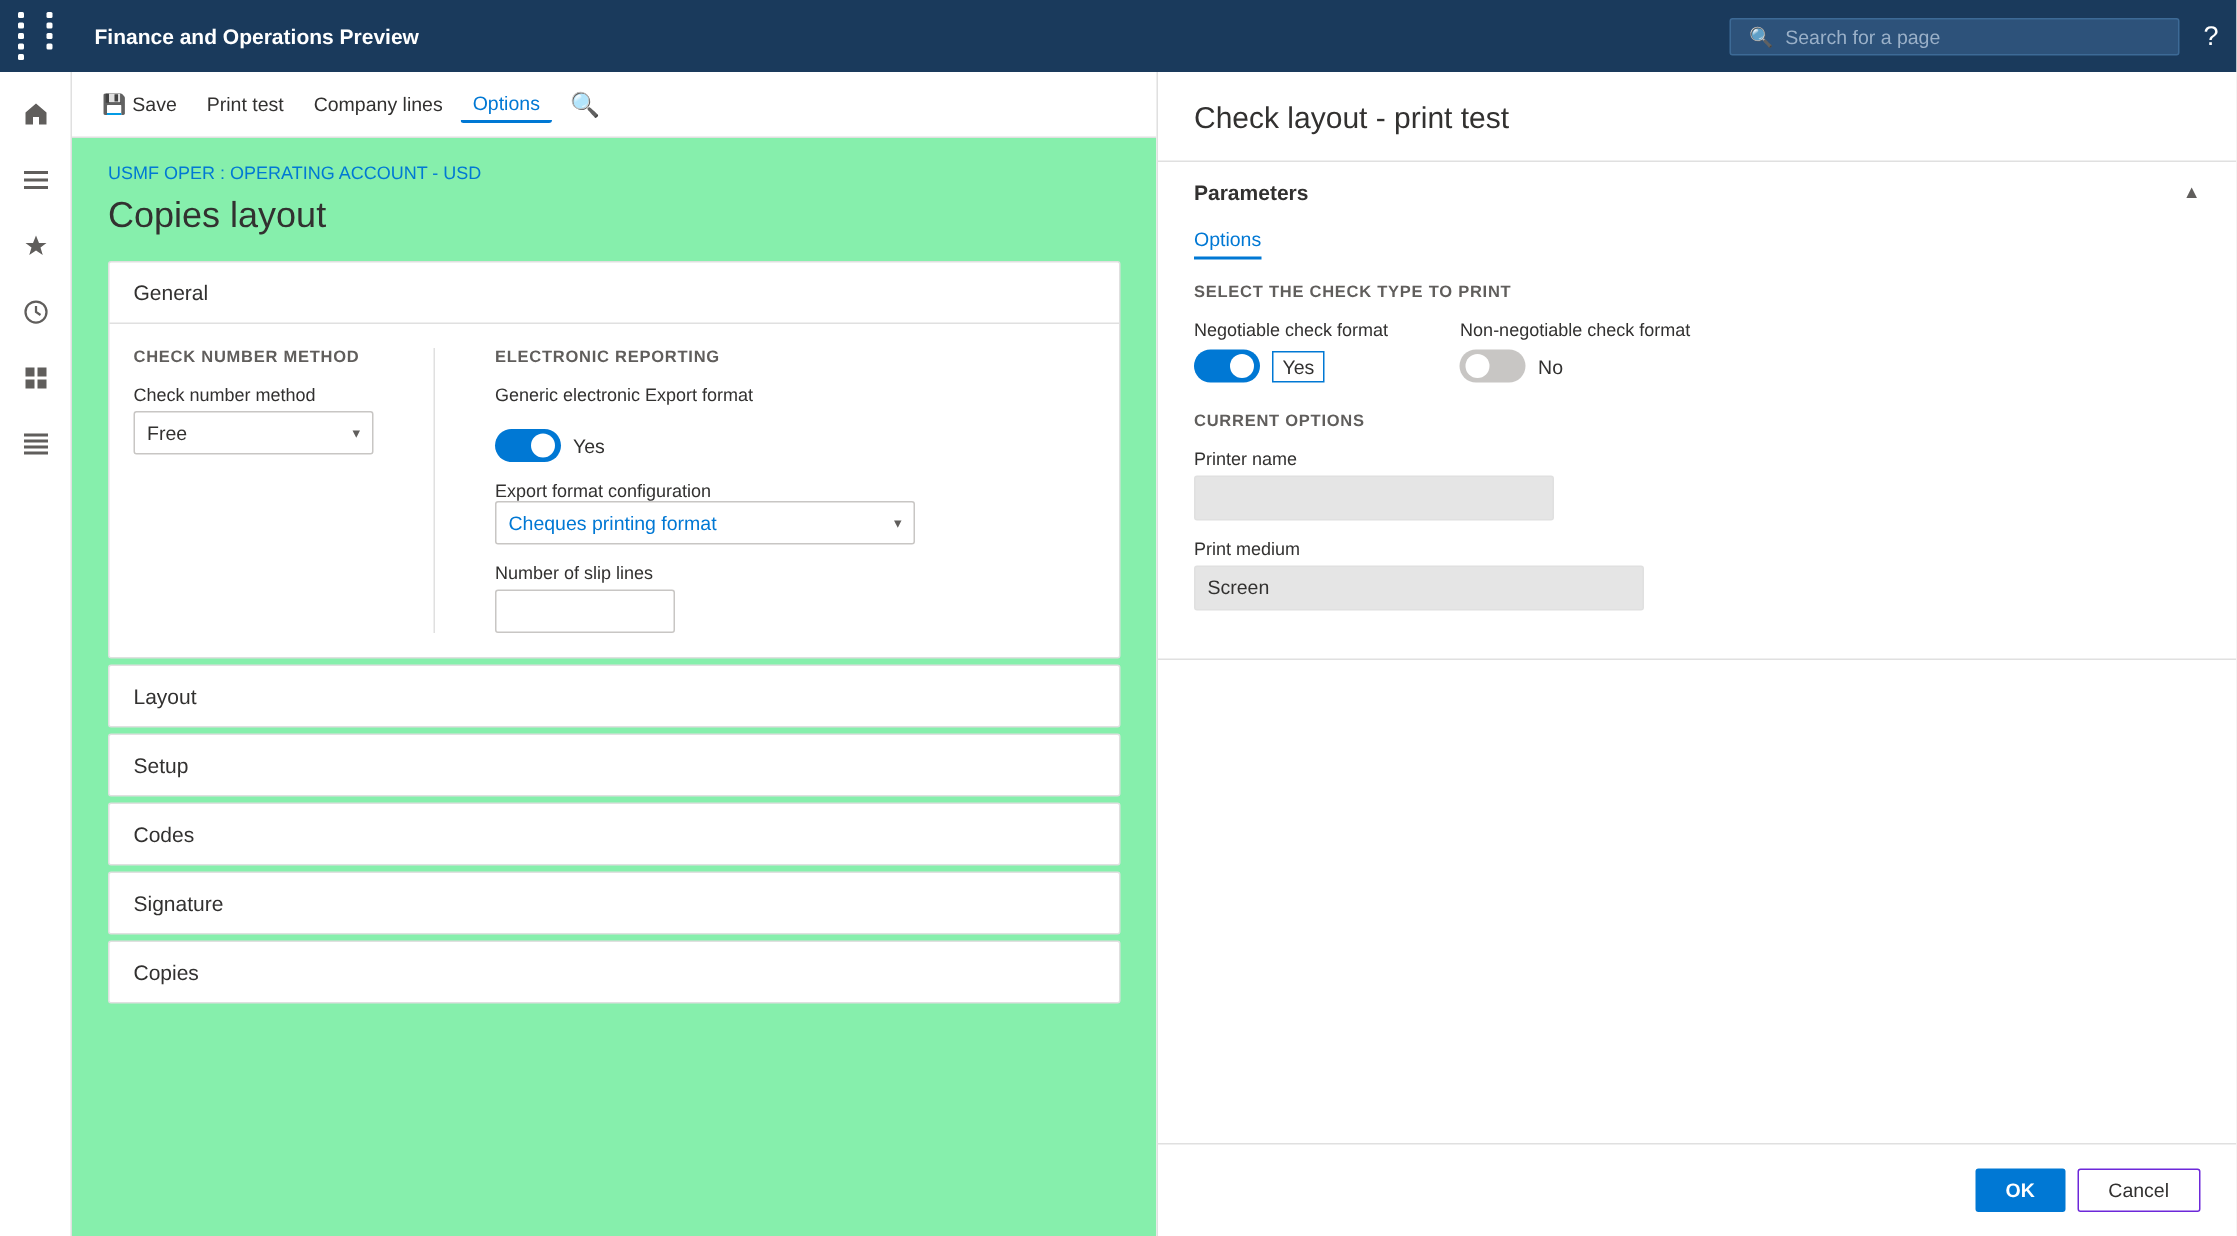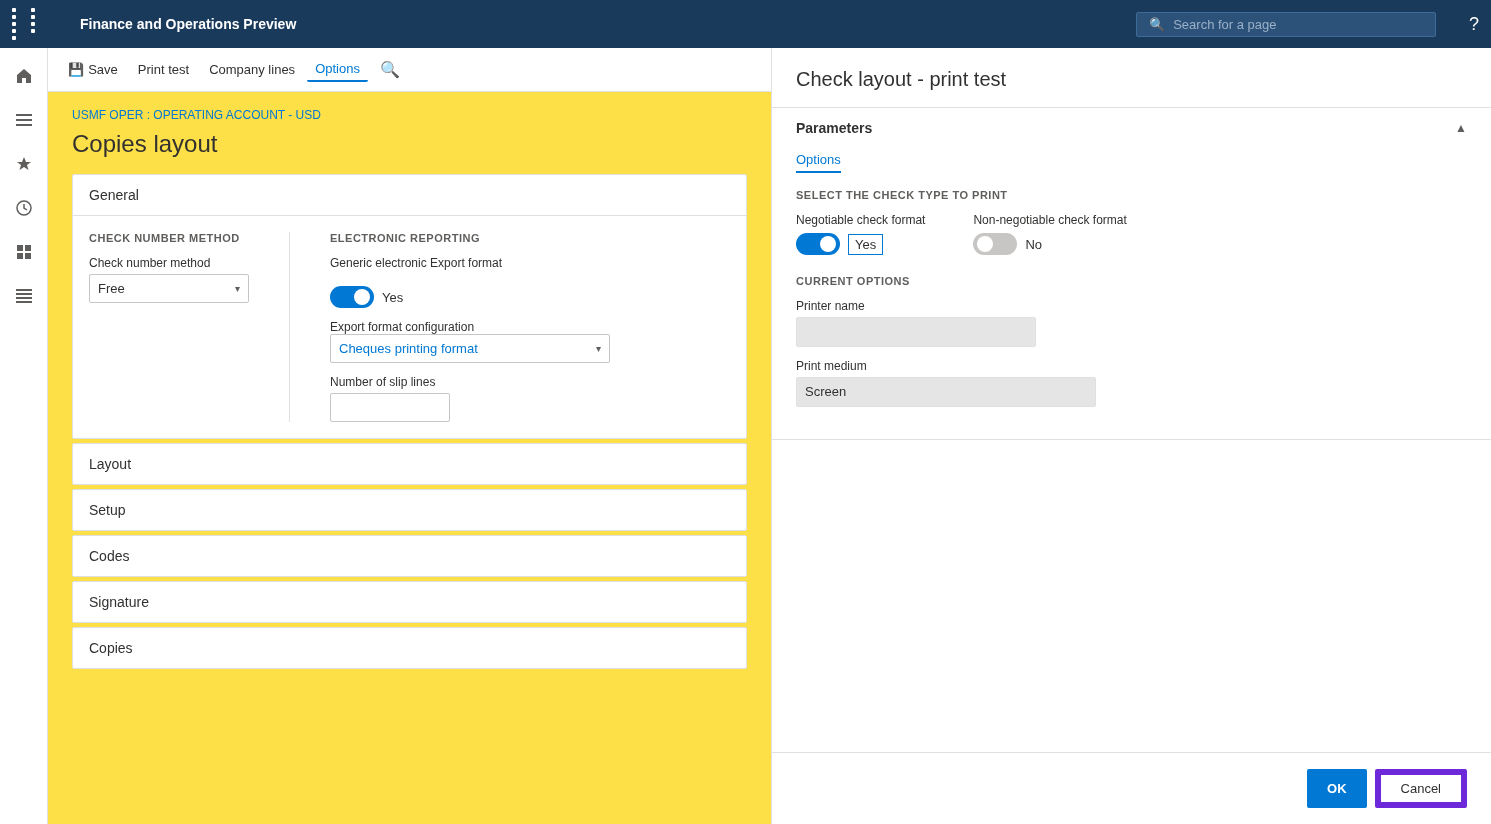--- a/index.html
+++ b/index.html
@@ -5,21 +5,21 @@
     * { box-sizing: border-box; margin: 0; padding: 0; font-family: 'Segoe UI', Arial, sans-serif; }
     body { width: 1491px; height: 824px; overflow: hidden; display: flex; flex-direction: column; background: #f3f2f1; }
 
     
     .top-nav {
       height: 48px;
       background: #1a3a5c;
       display: flex;
       align-items: center;
       padding: 0 12px;
-      gap: 33px;
+      gap: 16px;
       flex-shrink: 0;
     }
     .top-nav-grid {
       display: grid;
       grid-template-columns: 16px 16px;
       gap: 3px;
       cursor: pointer;
     }
     .grid-dot { width: 4px; height: 4px; background: #fff; border-radius: 1px; }
     .top-nav-title {
@@ -114,21 +114,21 @@
       border-radius: 2px;
     }
     .toolbar-btn.active { color: #0078d4; border-bottom: 2px solid #0078d4; }
     .toolbar-search-icon { color: #605e5c; margin-left: 8px; cursor: pointer; }
 
     
     .page-content {
       flex: 1;
       overflow-y: auto;
       padding: 16px 24px;
-      background: #fde047;
+      background: #86efac;
     }
     .breadcrumb {
       font-size: 12px;
       color: #0078d4;
       margin-bottom: 8px;
       text-transform: uppercase;
       font-weight: 500;
     }
     .page-title {
       font-size: 24px;
@@ -351,21 +351,21 @@
       border: none;
       padding: 6px 20px;
       font-size: 13px;
       border-radius: 2px;
       cursor: pointer;
       font-weight: 600;
     }
     .btn-secondary {
       background: #fff;
       color: #323130;
-      border: 6px solid #6d28d9;
+      border: 1px solid #6d28d9;
       padding: 6px 20px;
       font-size: 13px;
       border-radius: 2px;
       cursor: pointer;
     }
     .export-format-select {
       display: flex;
       align-items: center;
       border: 1px solid #c8c6c4;
       border-radius: 2px;

